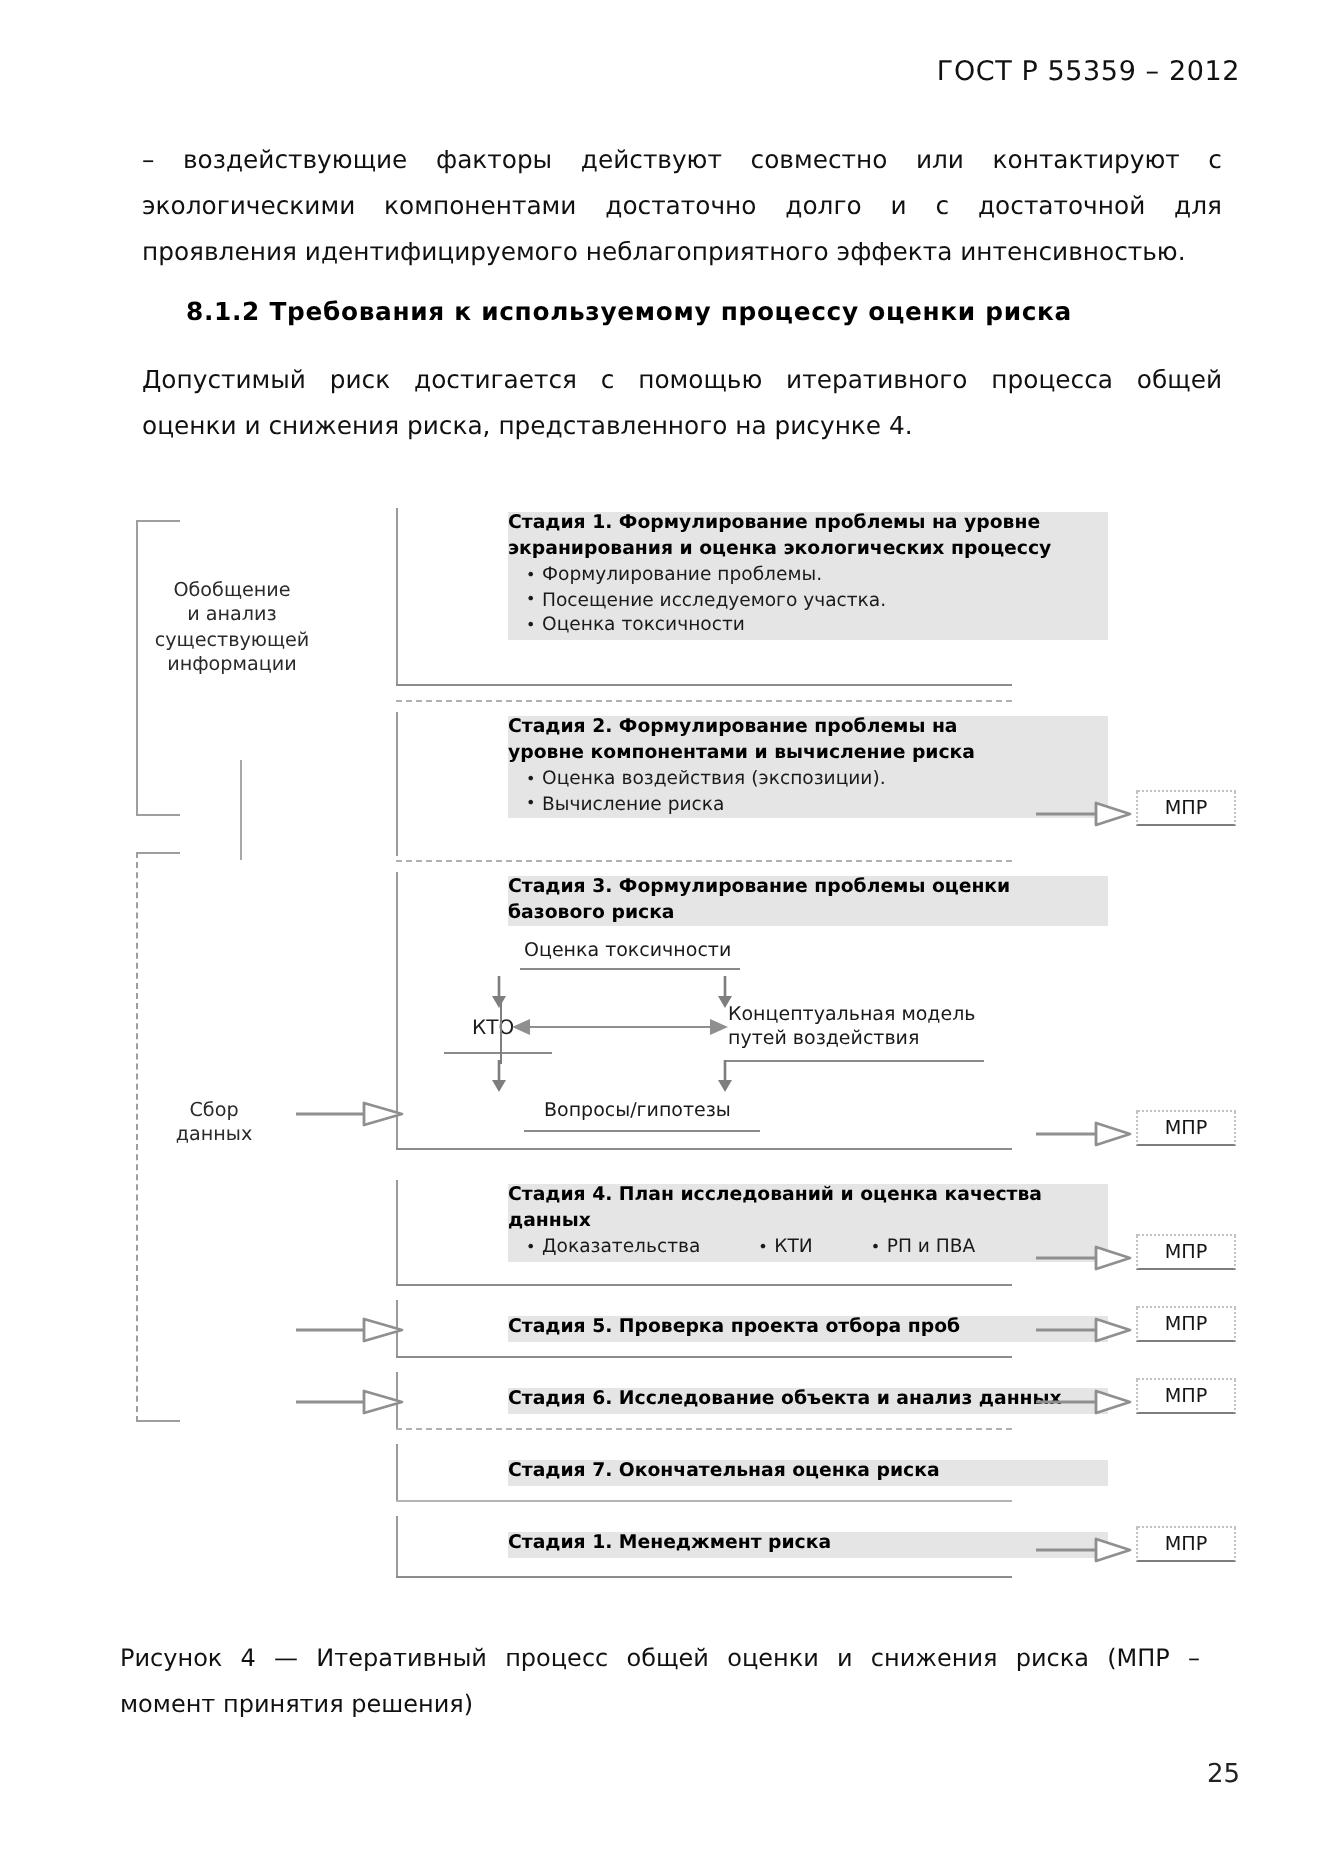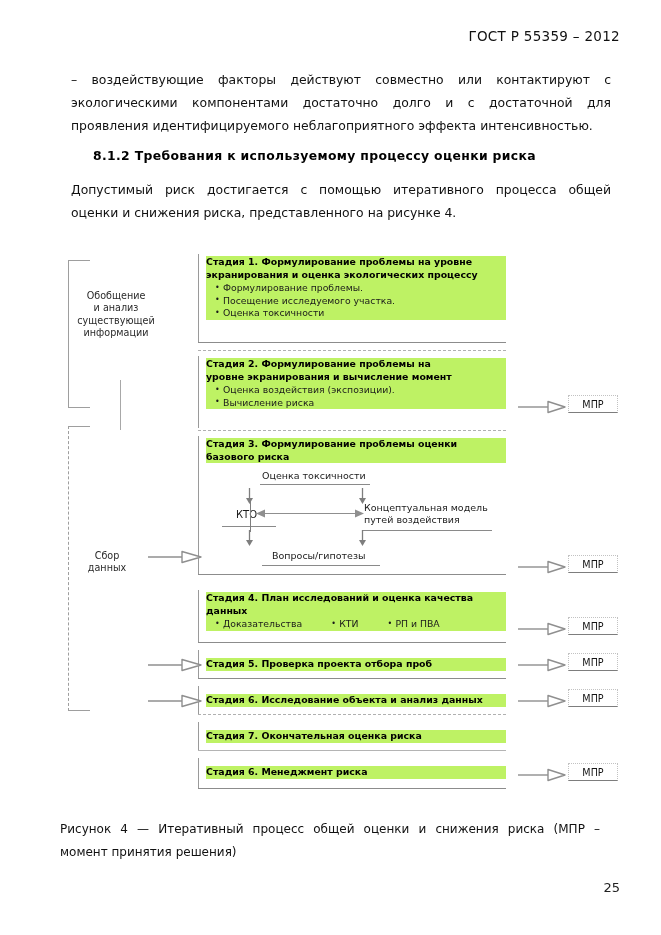--- a/index.html
+++ b/index.html
@@ -73,23 +73,24 @@
   .figure {
     position: absolute;
     left: 0px;
     top: 250px;
     width: 661px;
     height: 545px;
   }
 
   .stage-box {
     position: absolute;
-    background: #bef264;
+    background: #e5e5e5;
     font-size: 9.4px;
     color: #1a1a1a;
+    margin-left: 48px;
   }
   .stage-box .title {
     font-weight: bold;
     font-size: 9.4px;
     line-height: 12.5px;
     color: #000;
   }
   .stage-box ul {
     margin: 1px 0 0 0;
     padding: 0 0 0 9px;
@@ -278,21 +279,21 @@
         <li>Оценка токсичности</li>
       </ul>
     </div>
     <div class="hrule" style="left:198px; top:92px; width:308px;"></div>
     <div class="hrule dotted" style="left:198px; top:100px; width:308px;"></div>
 
     <div class="vedge" style="left:198px; top:106px; height:72px;"></div>
     <div class="stage-box" style="left:206px; top:108px; width:300px;">
       <div class="title">
         <span>Стадия 2. Формулирование проблемы на</span><br>
-        <span>уровне экранирования и вычисление момент</span>
+        <span>уровне компонентами и вычисление риска</span>
       </div>
       <ul>
         <li>Оценка воздействия (экспозиции).</li>
         <li>Вычисление риска</li>
       </ul>
     </div>
     <div class="hrule dotted" style="left:198px; top:180px; width:308px;"></div>
 
     <div class="arrow" style="left:518px; top:150px; width:50px;">
       <svg width="50" height="14" viewBox="0 0 50 14">
@@ -447,21 +448,21 @@
     <div class="stage-box" style="left:206px; top:480px; width:300px;">
       <div class="title">
         <span>Стадия 7. Окончательная оценка риска</span>
       </div>
     </div>
     <div class="hrule light" style="left:198px; top:500px; width:308px;"></div>
 
     <div class="vedge" style="left:198px; top:508px; height:30px;"></div>
     <div class="stage-box" style="left:206px; top:516px; width:300px;">
       <div class="title">
-        <span>Стадия 6. Менеджмент риска</span>
+        <span>Стадия 1. Менеджмент риска</span>
       </div>
     </div>
     <div class="hrule" style="left:198px; top:538px; width:308px;"></div>
 
     <div class="arrow" style="left:518px; top:518px; width:50px;">
       <svg width="50" height="14" viewBox="0 0 50 14">
         <path d="M0 7 L30 7" stroke="#8f8f8f" stroke-width="1.4" fill="none"></path>
         <path d="M30 1.5 L30 12.5 L47 7 Z" fill="#ffffff" stroke="#8f8f8f" stroke-width="1.4" stroke-linejoin="round"></path>
       </svg>
     </div>

